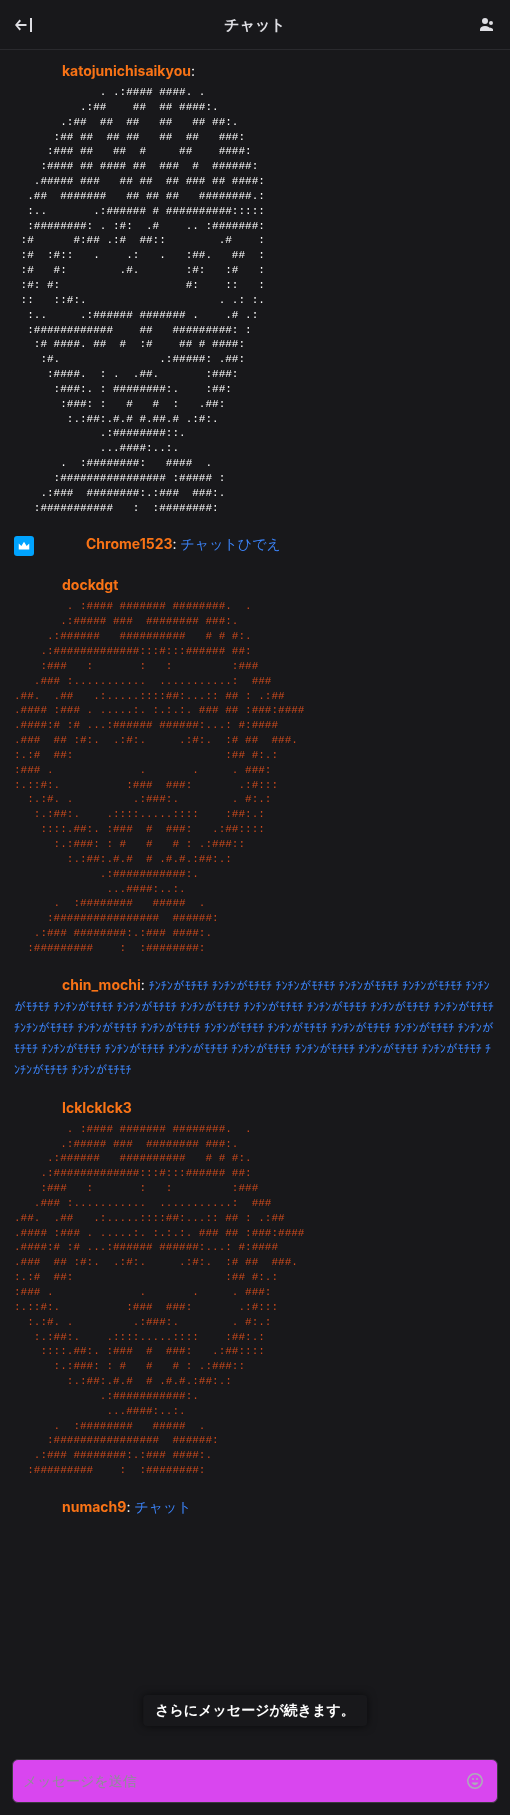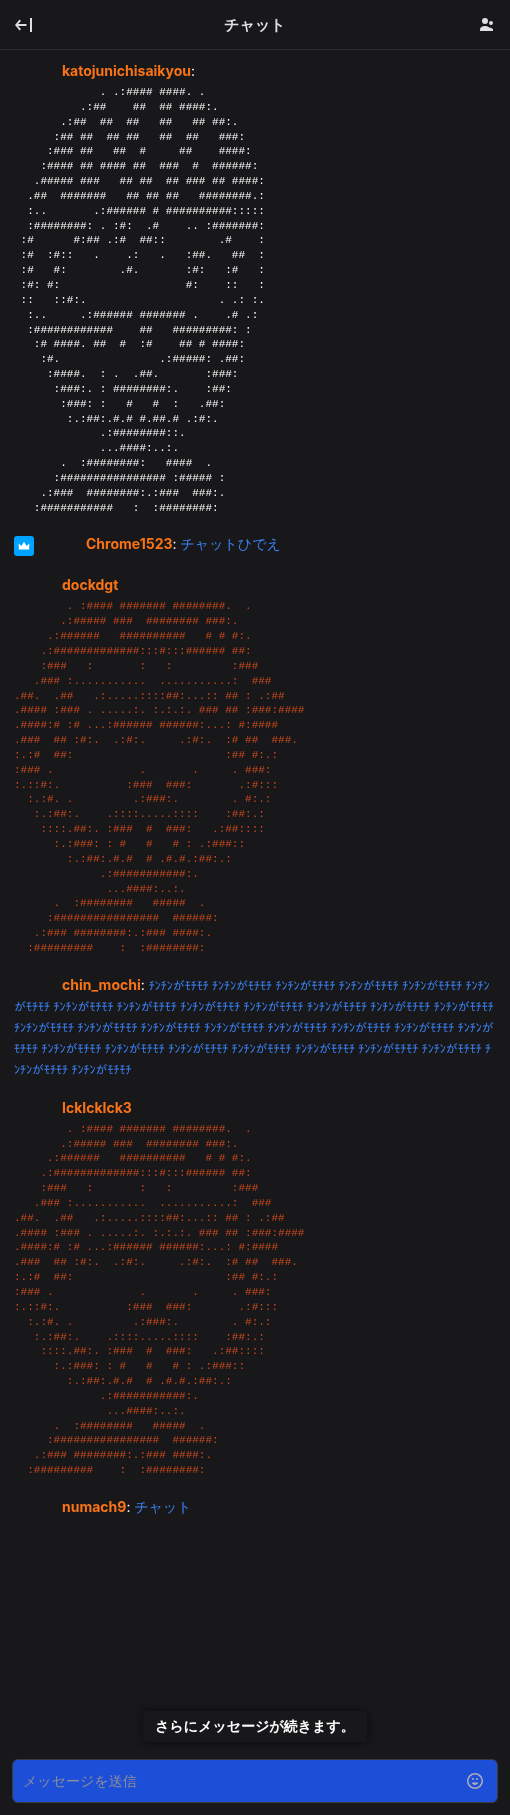--- a/index.html
+++ b/index.html
@@ -34,36 +34,36 @@
 
   .badge {
     display: inline-flex; align-items: center; justify-content: center;
     width: 20px; height: 20px; background: #00a3ff; border-radius: 3px;
     margin-right: 4px; vertical-align: -4px;
   }
   .badge svg { width: 14px; height: 14px; fill: #fff; }
 
   .toast {
     position: absolute; left: 50%; transform: translateX(-50%);
-    bottom: 8px;
+    bottom: 24px;
     background: #18181b; color: #fff;
     font-size: 14px; font-weight: 700;
     padding: 6px 12px;
     border-radius: 4px;
     box-shadow: 0 0 8px rgba(0,0,0,.6);
   }
 
   .input-bar {
     position: absolute; left: 0; right: 0; bottom: 0;
     padding: 10px 12px 12px 12px;
     background: #18181b;
   }
   .input-wrap {
     display: flex; align-items: center;
-    background: #1d4ed8; border: 1px solid #3a3a3e;
+    background: #d946ef; border: 1px solid #3a3a3e;
     border-radius: 6px; height: 44px; padding: 16px 10px;
   }
   .input-wrap input {
     flex: 1; background: transparent; border: 0; outline: 0;
     color: #fff; font-size: 14px;
   }
   .input-wrap input::placeholder { color: #8e8e96; }
   .emote-btn { width: 24px; height: 24px; display:flex;align-items:center;justify-content:center; cursor:pointer; color:#adadb8;}
   .emote-btn svg { width: 20px; height: 20px; fill: currentColor; }
 

